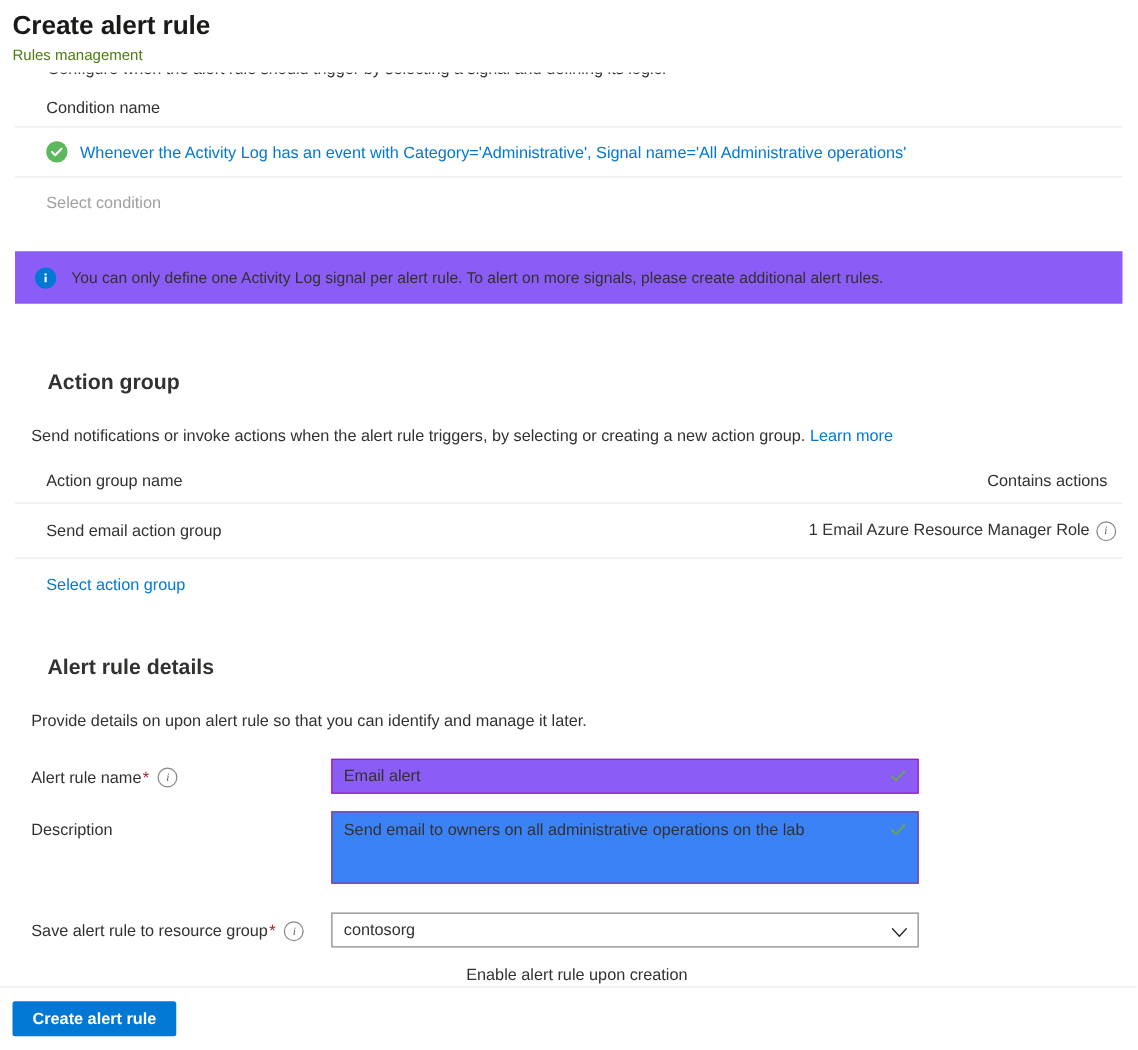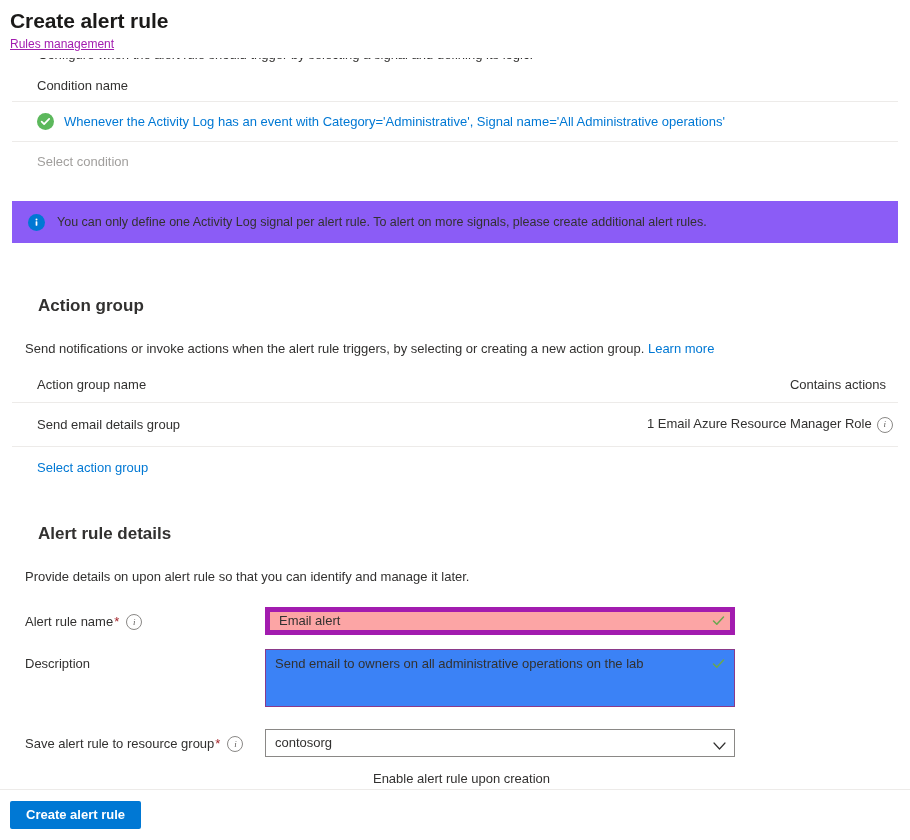--- a/index.html
+++ b/index.html
@@ -11,21 +11,21 @@
     overflow:hidden;
     position:relative;
   }
   
   .page-header{padding:8px 0 0 10px;}
   .page-title{
     font-size:21px;font-weight:600;color:#1b1a19;
     letter-spacing:-0.1px;line-height:26px;margin:0;
   }
   .page-subtitle{
-    font-size:12px;color:#a21caf;margin-top:3px;line-height:15px;text-decoration:underline;
+    font-size:12px;color:#4d7c0f;margin-top:3px;line-height:15px;
   }
   
   .clipped-strip{
     position:relative;height:14px;margin:6px 0 0 0;overflow:hidden;
   }
   .clipped-strip .clipped-text{
     position:absolute;left:38px;top:-11px;
     font-size:13px;color:#323130;white-space:nowrap;
   }
   
@@ -117,22 +117,22 @@
     font-size:13px;color:#323130;
     padding-left:13px;padding-top:6px;line-height:17px;
     box-sizing:border-box;
   }
   .req-star{color:#a4262c;font-size:13px;margin-left:1px;}
   .form-label .info-outline{margin-left:7px;}
   .form-control{flex:0 0 470px;position:relative;}
   .txt-input{
     width:100%;box-sizing:border-box;
     height:28px;
-    border:5px solid #a21caf;
-    background:#fca5a5;
+    border:1px solid #a21caf;
+    background:#8b5cf6;
     font-family:"Liberation Sans","DejaVu Sans",sans-serif;
     font-size:13px;color:#323130;
     padding:4px 30px 4px 9px;
     outline:none;border-radius:0;
   }
   .txt-area{
     width:100%;box-sizing:border-box;
     height:58px;resize:none;
     border:1px solid #8a3a8a;
     background:#3b82f6;
@@ -223,21 +223,21 @@
     <span>Send notifications or invoke actions when the alert rule triggers, by selecting or creating a new action group.</span>
     <a class="link">Learn more</a>
   </div>
 
   <div class="ag-table">
     <div class="ag-head">
       <div class="ag-col-name">Action group name</div>
       <div class="ag-col-actions">Contains actions</div>
     </div>
     <div class="ag-row">
-      <div class="ag-col-name">Send email details group</div>
+      <div class="ag-col-name">Send email action group</div>
       <div class="ag-col-actions">
         <span>1 Email Azure Resource Manager Role</span><span class="info-outline">i</span>
       </div>
     </div>
   </div>
 
   <div class="select-action-group">
     <a class="link">Select action group</a>
   </div>
 </div>

